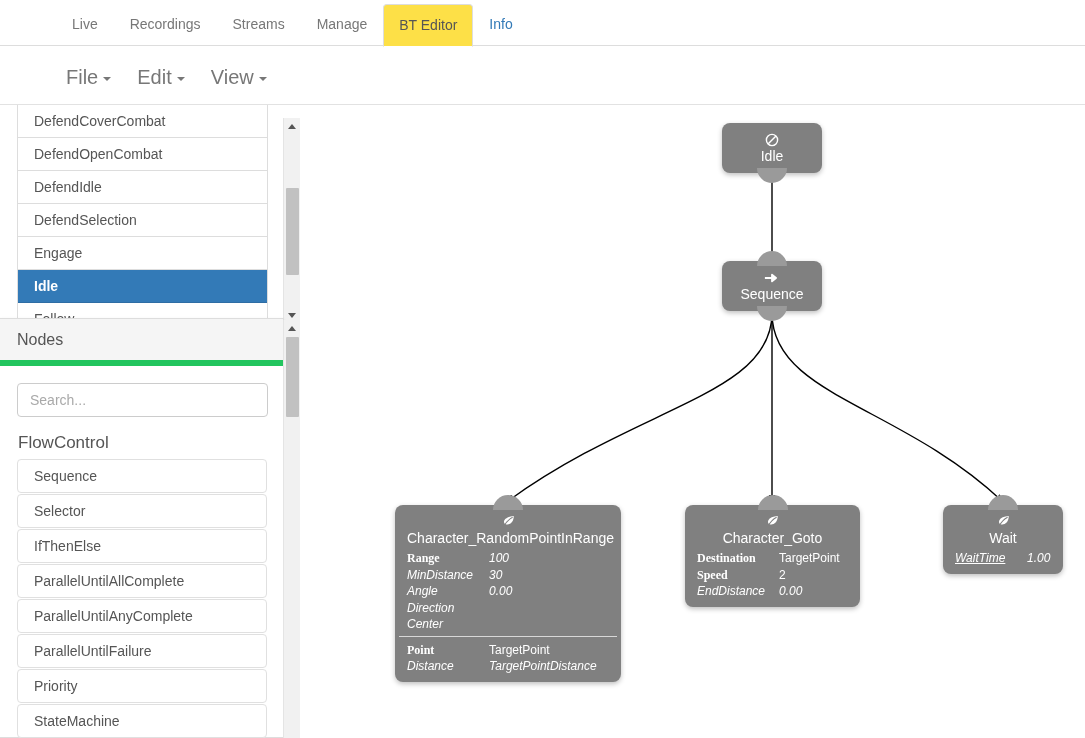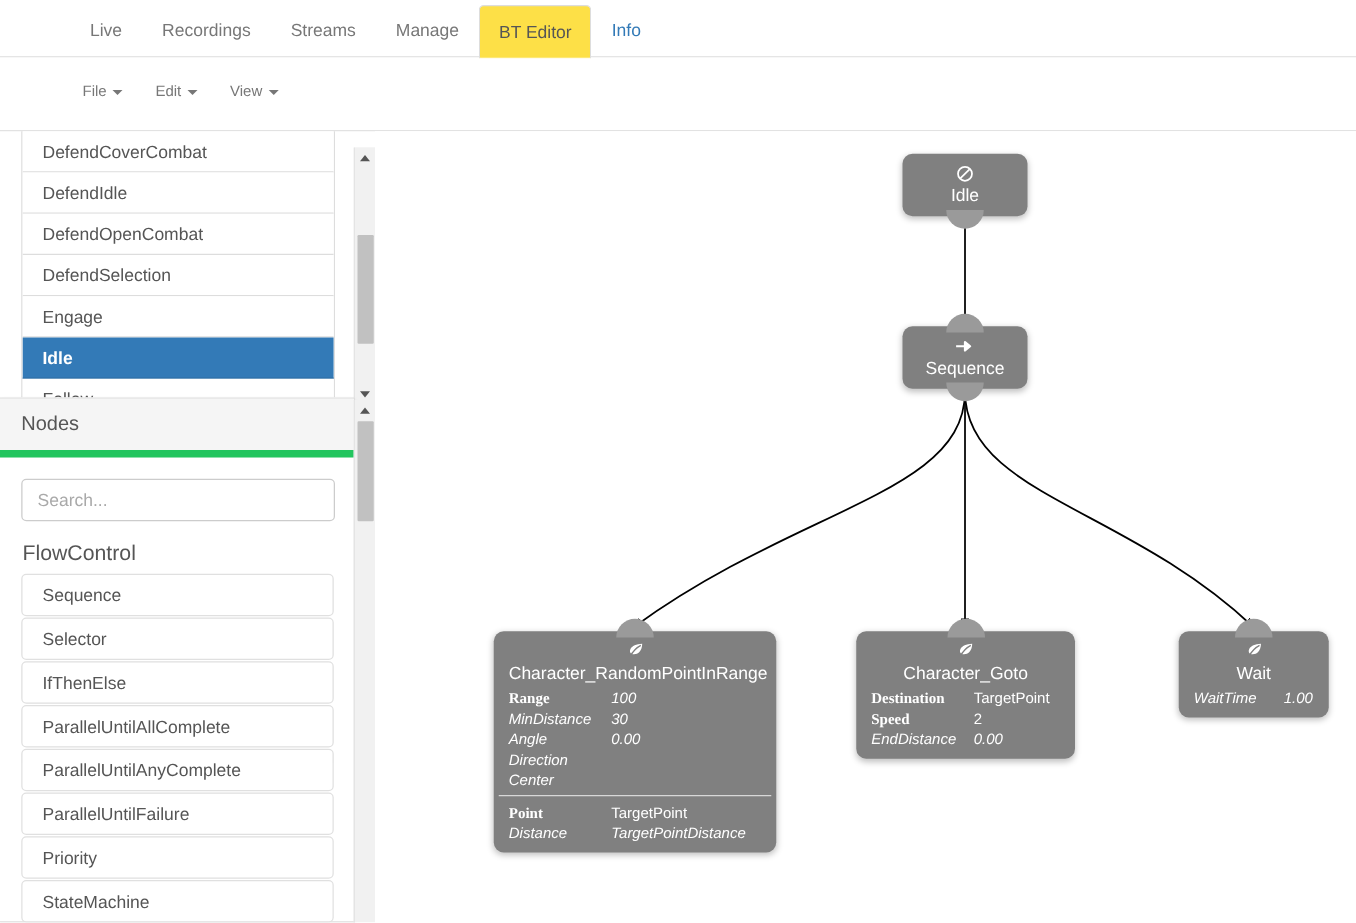--- a/index.html
+++ b/index.html
@@ -43,21 +43,21 @@
   }
 
   
   #menubar {
     position: absolute; left: 0; top: 46px; width: 1085px; height: 59px;
     border-bottom: 1px solid #e2e2e2;
     background: #fff;
   }
   #menus { position: absolute; left: 56px; top: 18px; display: flex; }
   .menu-item {
-    font-size: 12px; color: #777777; cursor: pointer;
+    font-size: 20px; color: #777777; cursor: pointer;
     padding: 2px 16px 2px 10px; position: relative; white-space: nowrap;
   }
   .caret {
     display: inline-block; width: 0; height: 0; margin-left: 5px;
     vertical-align: middle;
     border-left: 4px solid transparent;
     border-right: 4px solid transparent;
     border-top: 4px solid #777777;
   }
 
@@ -173,21 +173,21 @@
   .bt-row { display: flex; font-size: 12px; line-height: 16.5px; white-space: nowrap; }
   .bt-row .k { font-style: italic; color: #ffffff; }
   .bt-row .k.plain { font-style: normal; font-weight: 700; font-family: Liberation Serif, serif; }
   .bt-row .v { font-style: italic; color: #ffffff; }
   .bt-row .v.plain { font-style: normal; }
   .bt-sep { height: 1px; background: #d8d8d8; margin: 3px 4px 3px 4px; }
 
   
   .w-rpr .k { width: 82px; } .w-rpr .v { width: auto; }
   .w-goto .k { width: 82px; }
-  .w-wait .k { width: 72px; }
+  .w-wait .k { width: 72px; text-decoration: underline; }
 </style>
 </head>
 <body>
 
 <div id="app">
 
   <div id="tabbar">
     <div id="tabs">
       <div class="tab muted">Live</div>
       <div class="tab muted">Recordings</div>
@@ -209,22 +209,22 @@
       <div class="menu-item">
         <span>View</span><span class="caret"></span>
       </div>
     </div>
   </div>
 
   <div id="leftcol">
 
     <div id="activity-list">
       <div class="act-item first">DefendCoverCombat</div>
+      <div class="act-item">DefendOpenCombat</div>
       <div class="act-item">DefendIdle</div>
-      <div class="act-item">DefendOpenCombat</div>
       <div class="act-item">DefendSelection</div>
       <div class="act-item">Engage</div>
       <div class="act-item selected">Idle</div>
       <div class="act-item">Follow</div>
     </div>
 
     <div class="sbar" id="act-scroll">
       <div class="sbar-btn up" style="top:0">
           <span class="tri"></span>
         </div>

